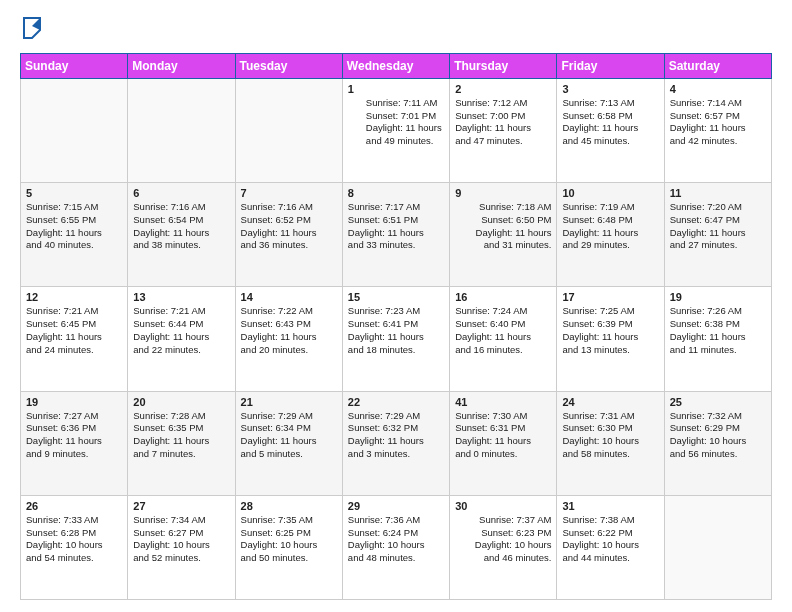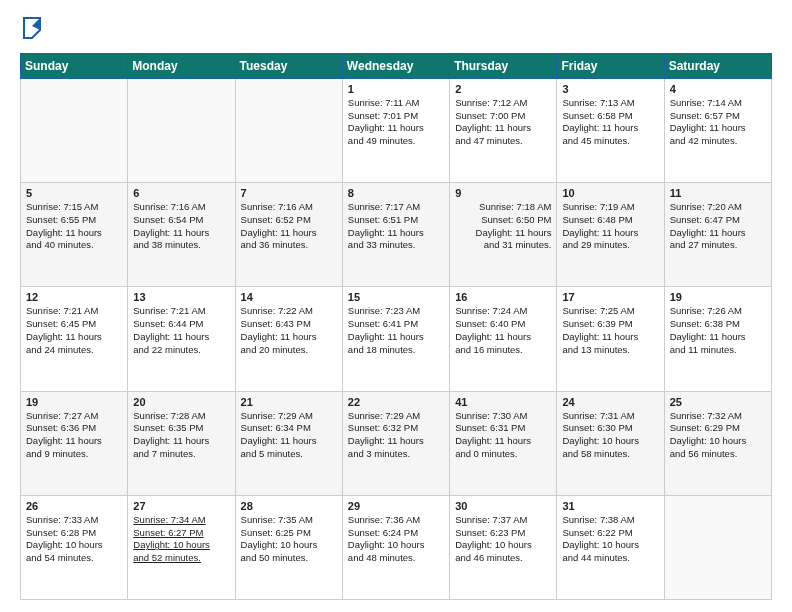--- a/index.html
+++ b/index.html
@@ -54,21 +54,21 @@
       margin-top: 2px;
     }
     .calendar {
       flex: 1;
       border: 1px solid #ccc;
       border-collapse: collapse;
       width: 100%;
       table-layout: fixed;
     }
     .calendar th {
-      background-color: #0f766e;
+      background-color: #d946ef;
       color: #fff;
       font-size: 12px;
       font-weight: bold;
       padding: 5px 4px;
       text-align: left;
       border: 1px solid #1a5fa8;
     }
     .calendar td {
       vertical-align: top;
       padding: 4px 5px;
@@ -131,21 +131,21 @@
           <th>Saturday</th>
         </tr>
     </thead>
     <tbody id="calendar-body">
     <tr>
           <td class="empty-cell"></td>
           <td class="empty-cell"></td>
           <td class="empty-cell"></td>
           <td>
             <span class="day-number">1</span>
-            <div class="day-info" style="white-space: pre-line;">Sunrise: 7:11 AM
+            <div class="day-info" style="white-space: pre-line; margin-left: 18px;">Sunrise: 7:11 AM
 Sunset: 7:01 PM
 Daylight: 11 hours
 and 49 minutes.</div>
           </td>
           <td>
             <span class="day-number">2</span>
             <div class="day-info" style="white-space: pre-line;">Sunrise: 7:12 AM
 Sunset: 7:00 PM
 Daylight: 11 hours
 and 47 minutes.</div>
@@ -321,42 +321,42 @@
         <tr>
           <td>
             <span class="day-number">26</span>
             <div class="day-info" style="white-space: pre-line;">Sunrise: 7:33 AM
 Sunset: 6:28 PM
 Daylight: 10 hours
 and 54 minutes.</div>
           </td>
           <td>
             <span class="day-number">27</span>
-            <div class="day-info" style="white-space: pre-line; text-decoration: underline;">Sunrise: 7:34 AM
+            <div class="day-info" style="white-space: pre-line;">Sunrise: 7:34 AM
 Sunset: 6:27 PM
 Daylight: 10 hours
 and 52 minutes.</div>
           </td>
           <td>
             <span class="day-number">28</span>
             <div class="day-info" style="white-space: pre-line;">Sunrise: 7:35 AM
 Sunset: 6:25 PM
 Daylight: 10 hours
 and 50 minutes.</div>
           </td>
           <td>
             <span class="day-number">29</span>
             <div class="day-info" style="white-space: pre-line;">Sunrise: 7:36 AM
 Sunset: 6:24 PM
 Daylight: 10 hours
 and 48 minutes.</div>
           </td>
           <td>
             <span class="day-number">30</span>
-            <div class="day-info" style="white-space: pre-line;">Sunrise: 7:37 AM
+            <div class="day-info" style="white-space: pre-line; text-align: right;">Sunrise: 7:37 AM
 Sunset: 6:23 PM
 Daylight: 10 hours
 and 46 minutes.</div>
           </td>
           <td>
             <span class="day-number">31</span>
             <div class="day-info" style="white-space: pre-line;">Sunrise: 7:38 AM
 Sunset: 6:22 PM
 Daylight: 10 hours
 and 44 minutes.</div>

